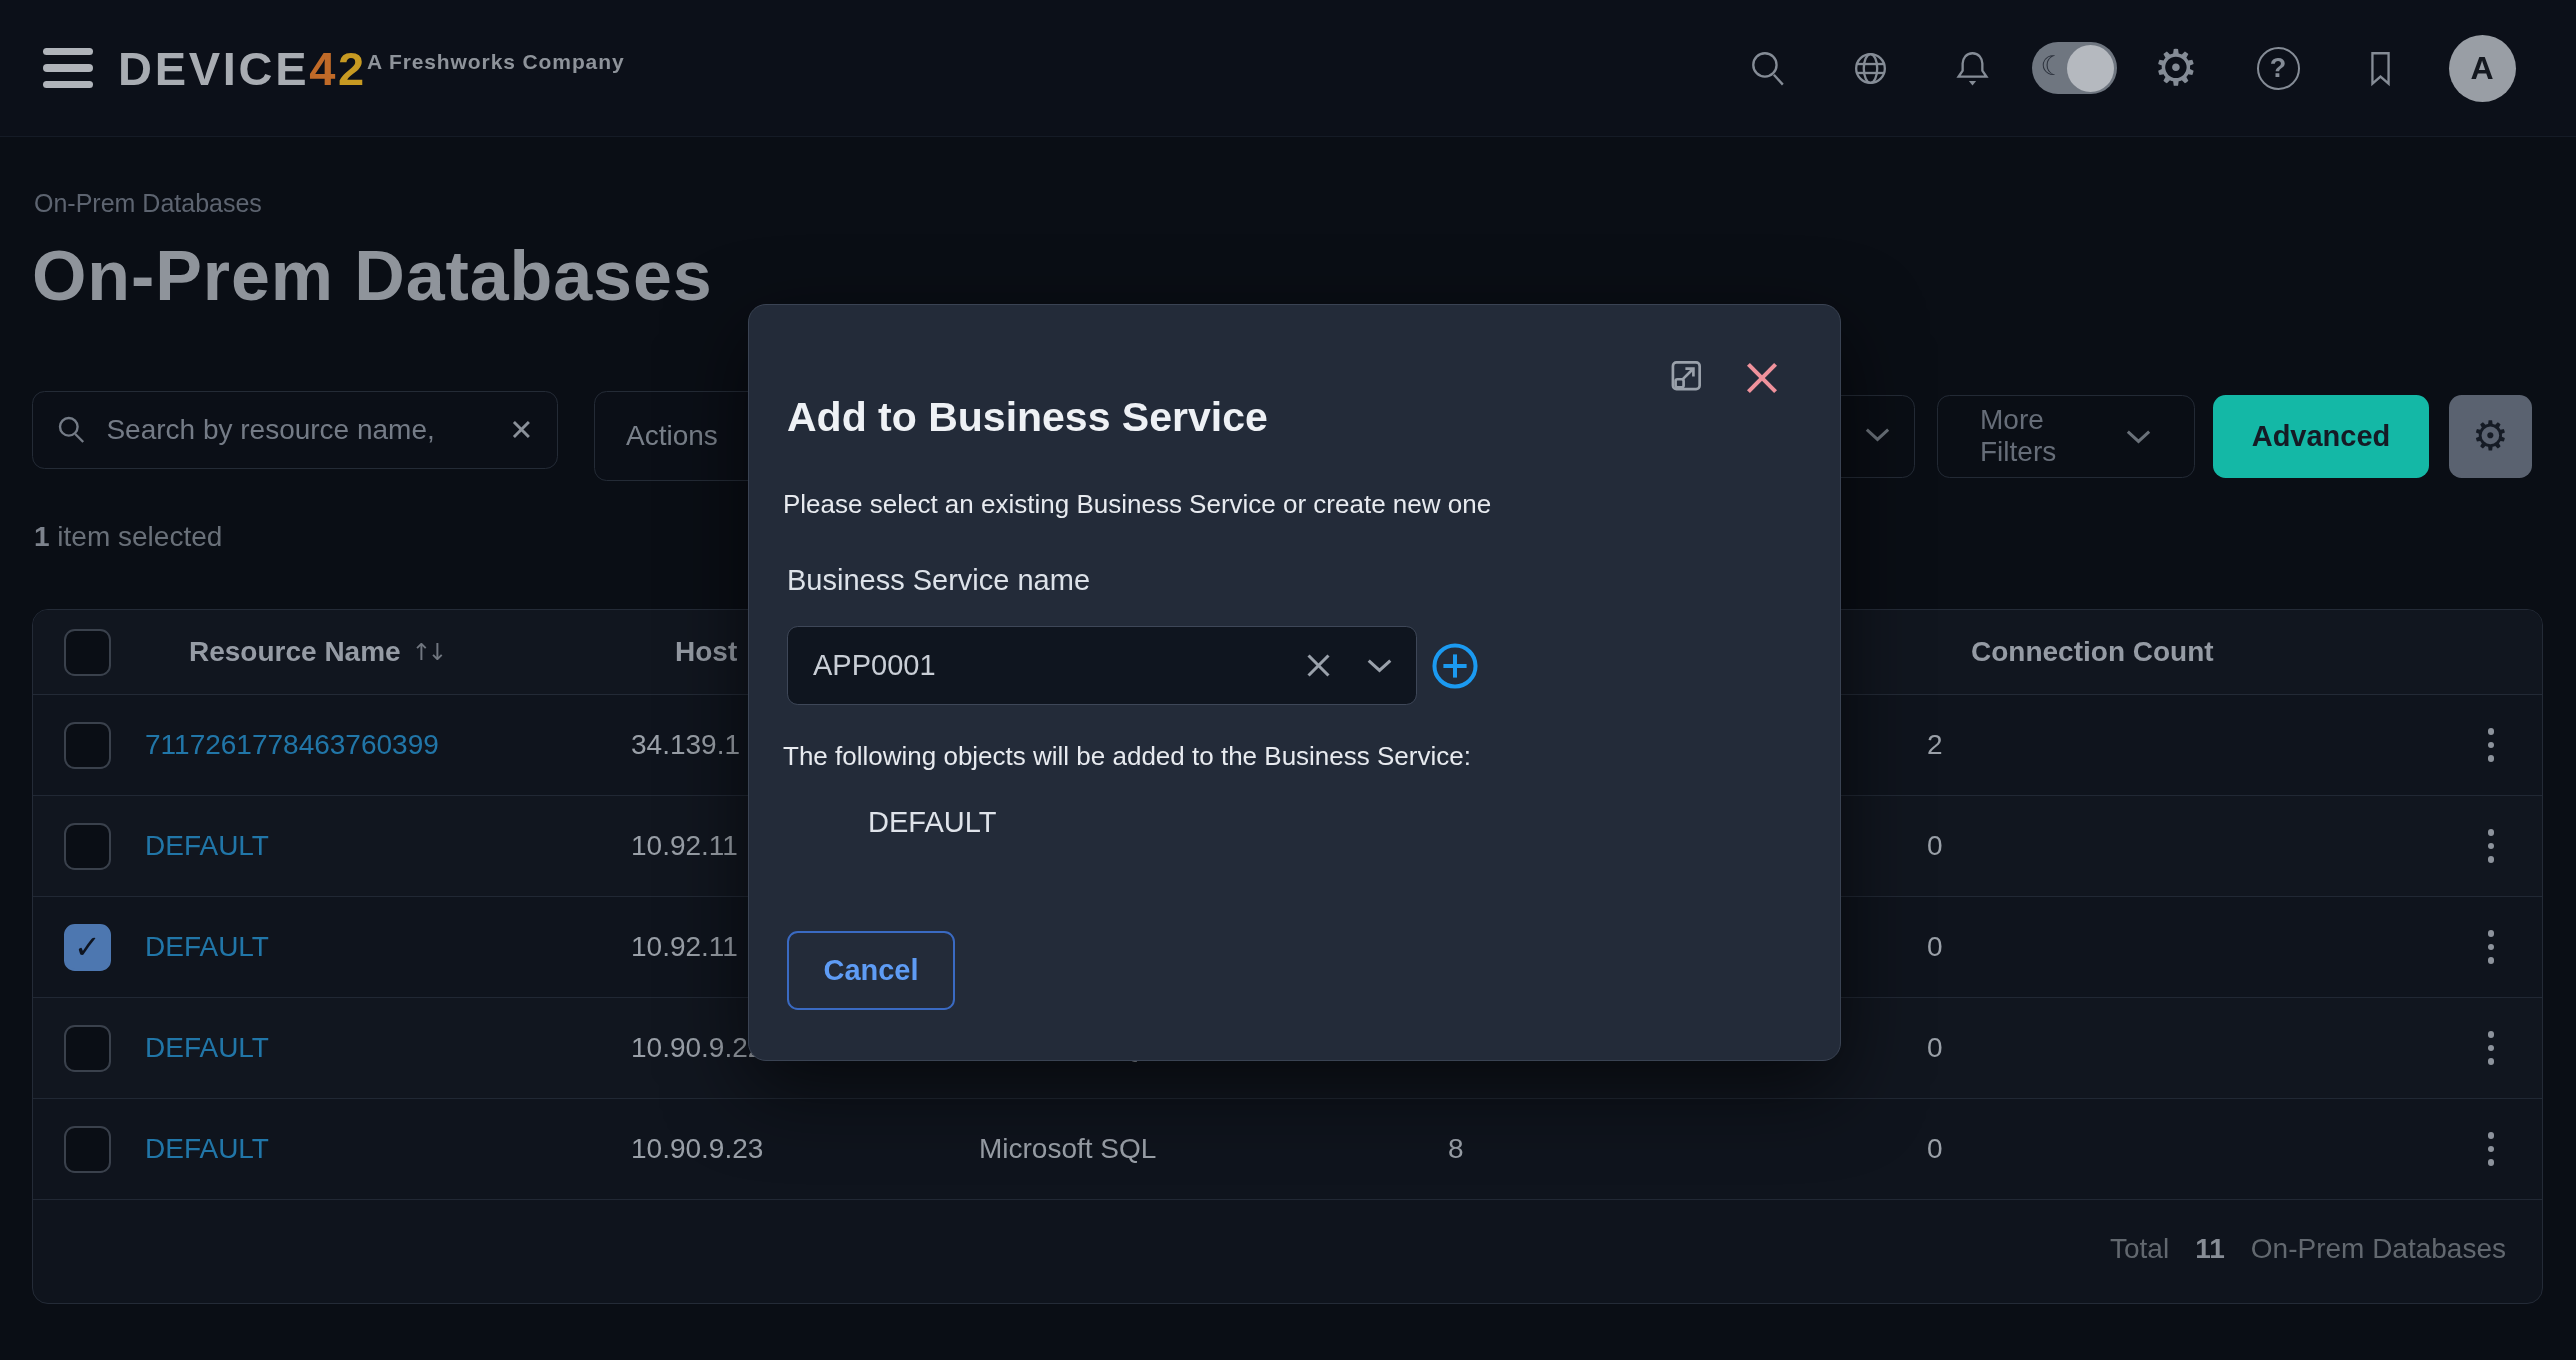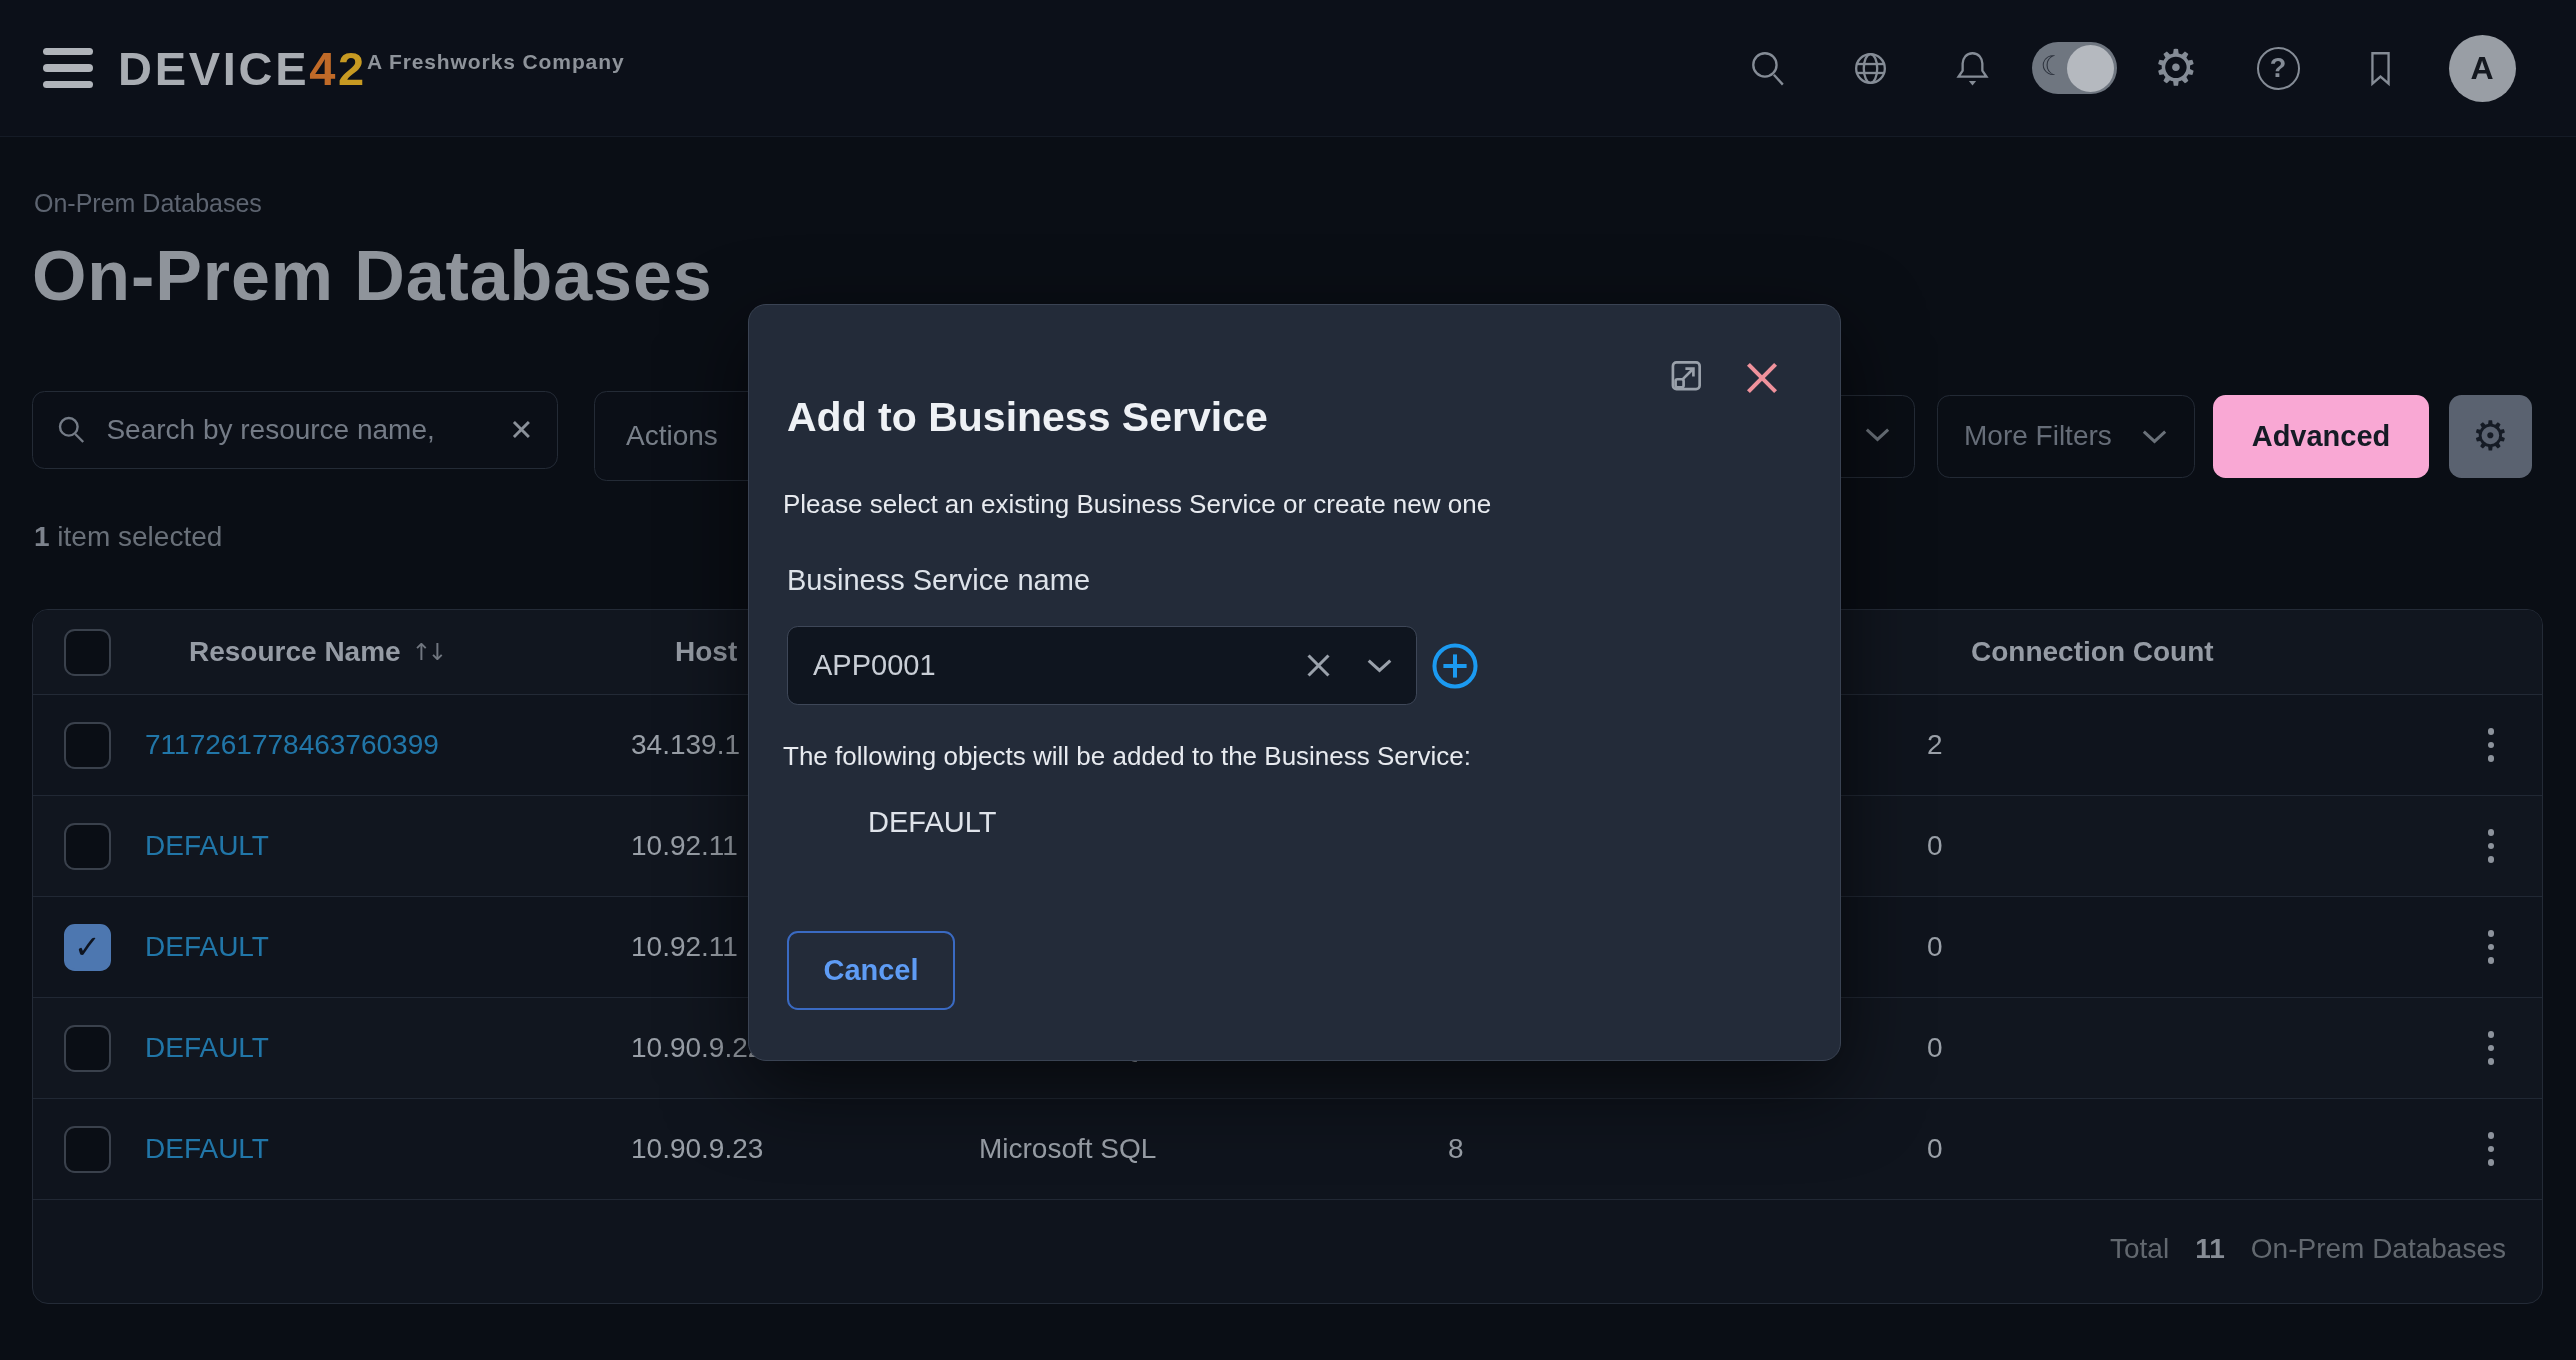--- a/index.html
+++ b/index.html
@@ -45,23 +45,23 @@
   .search-text{ flex:1; font-size:28px; color:#747b86; white-space:nowrap; overflow:hidden; }
   .clear-x{ font-size:29px; color:#8a9099; font-family:"DejaVu Sans",sans-serif; cursor:pointer;}
   .actions-btn{ position:absolute; left:594px; top:0; width:198px; height:90px;
     border:1.8px solid #242b36; border-radius:12.6px; display:flex; align-items:center; padding:0 31px;
     font-size:28px; color:#79808a; background:#0b0f17; }
   .mini-dd{ position:absolute; left:1782px; top:3.6px; width:133px; height:83px;
     border:1.8px solid #242b36; border-radius:12.6px; display:flex; align-items:center; justify-content:flex-end; padding-right:23.4px; }
   .chev svg{ stroke:#6a7179; fill:none; stroke-width:3.4; }
   .more-filters{ position:absolute; left:1937px; top:3.6px; width:258px; height:83px;
     border:1.8px solid #232a35; border-radius:12.6px; display:flex; align-items:center; justify-content:space-between;
-    padding:0 26px; font-size:28px; color:#666d78; }
+    padding:0 42px; font-size:28px; color:#666d78; }
   .advanced-btn{ position:absolute; left:2213px; top:3.6px; width:216px; height:83px;
-    background:#f9a8d4; border-radius:12.6px; display:flex; align-items:center; justify-content:center;
+    background:#14b8a6; border-radius:12.6px; display:flex; align-items:center; justify-content:center;
     font-size:29px; font-weight:700; color:#151b25; cursor:pointer;}
   .gearbtn{ position:absolute; left:2449px; top:3.6px; width:83px; height:83px;
     background:#5a6270; border-radius:12.6px; display:flex; align-items:center; justify-content:center; cursor:pointer;}
   .gearbtn .gear-glyph{ color:#151b25; font-size:41px; }
   
   .sel-bar{ position:absolute; left:34px; top:521px; font-size:28px; color:#697079; }
   .sel-bar b{ color:#7d838d; }
   
   .table-card{ position:absolute; left:32px; top:609px; width:2511px; height:695px;
     background:#0f141d; border:1.8px solid #242b37; border-radius:16px; overflow:hidden; }

